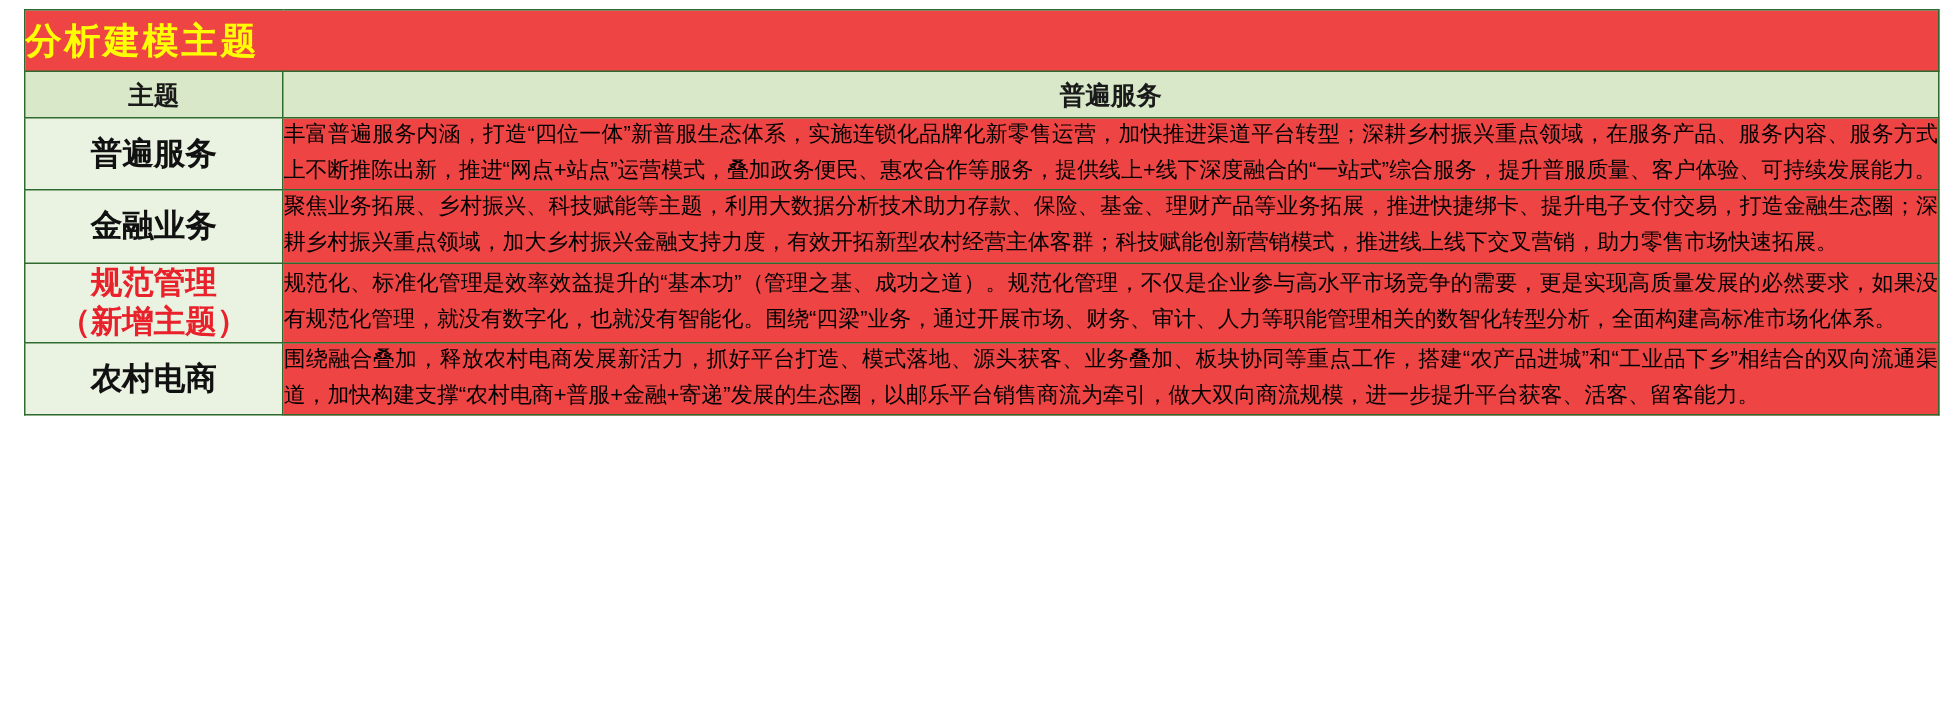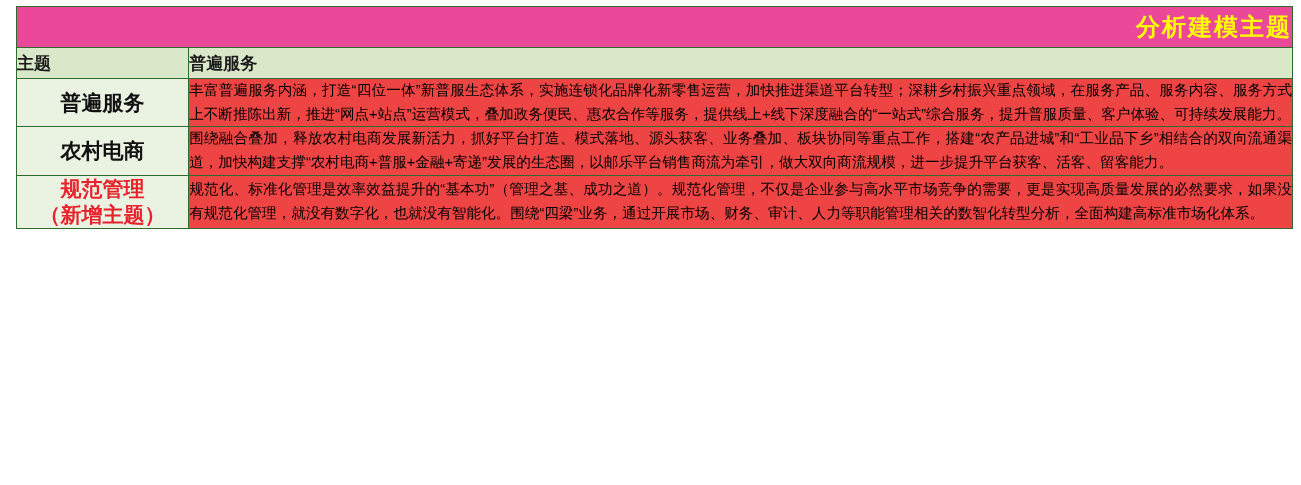--- a/index.html
+++ b/index.html
@@ -23,33 +23,34 @@
     border-collapse: collapse;
     table-layout: fixed;
     width: 1277px;
   }
   table.main td, table.main th {
     border: 1px solid #2f6b2f;
     padding: 0;
     vertical-align: middle;
   }
   .title-cell {
-    background: #ec4899;
+    background: #ef4444;
     color: #ffff00;
     font-size: 24px;
     font-weight: bold;
-    text-align: right;
+    text-align: left;
     height: 40px;
     letter-spacing: 2px;
   }
   .hdr-cell {
     background: #d8e8c8;
     color: #1a1a1a;
     font-size: 17px;
     font-weight: bold;
+    text-align: center;
     height: 30px;
   }
   .topic-cell {
     background: #eaf3e2;
     text-align: center;
     font-size: 21px;
     font-weight: bold;
     color: #111111;
     line-height: 1.25;
     padding: 4px 2px;
@@ -83,22 +84,26 @@
       </tr>
       <tr>
         <td class="hdr-cell">主题</td>
         <td class="hdr-cell">普遍服务</td>
       </tr>
       <tr>
         <td class="topic-cell">普遍服务</td>
         <td class="content-cell">丰富普遍服务内涵，打造“四位一体”新普服生态体系，实施连锁化品牌化新零售运营，加快推进渠道平台转型；深耕乡村振兴重点领域，在服务产品、服务内容、服务方式上不断推陈出新，推进“网点+站点”运营模式，叠加政务便民、惠农合作等服务，提供线上+线下深度融合的“一站式”综合服务，提升普服质量、客户体验、可持续发展能力。</td>
       </tr>
       <tr>
-        <td class="topic-cell">农村电商</td>
-        <td class="content-cell">围绕融合叠加，释放农村电商发展新活力，抓好平台打造、模式落地、源头获客、业务叠加、板块协同等重点工作，搭建“农产品进城”和“工业品下乡”相结合的双向流通渠道，加快构建支撑“农村电商+普服+金融+寄递”发展的生态圈，以邮乐平台销售商流为牵引，做大双向商流规模，进一步提升平台获客、活客、留客能力。</td>
+        <td class="topic-cell">金融业务</td>
+        <td class="content-cell">聚焦业务拓展、乡村振兴、科技赋能等主题，利用大数据分析技术助力存款、保险、基金、理财产品等业务拓展，推进快捷绑卡、提升电子支付交易，打造金融生态圈；深耕乡村振兴重点领域，加大乡村振兴金融支持力度，有效开拓新型农村经营主体客群；科技赋能创新营销模式，推进线上线下交叉营销，助力零售市场快速拓展。</td>
       </tr>
       <tr>
         <td class="topic-cell highlight">规范管理<br>（新增主题）</td>
         <td class="content-cell">规范化、标准化管理是效率效益提升的“基本功”（管理之基、成功之道）。规范化管理，不仅是企业参与高水平市场竞争的需要，更是实现高质量发展的必然要求，如果没有规范化管理，就没有数字化，也就没有智能化。围绕“四梁”业务，通过开展市场、财务、审计、人力等职能管理相关的数智化转型分析，全面构建高标准市场化体系。</td>
+      </tr>
+      <tr>
+        <td class="topic-cell">农村电商</td>
+        <td class="content-cell">围绕融合叠加，释放农村电商发展新活力，抓好平台打造、模式落地、源头获客、业务叠加、板块协同等重点工作，搭建“农产品进城”和“工业品下乡”相结合的双向流通渠道，加快构建支撑“农村电商+普服+金融+寄递”发展的生态圈，以邮乐平台销售商流为牵引，做大双向商流规模，进一步提升平台获客、活客、留客能力。</td>
       </tr>
     </tbody>
   </table>
 </div>
 
 </body></html>

